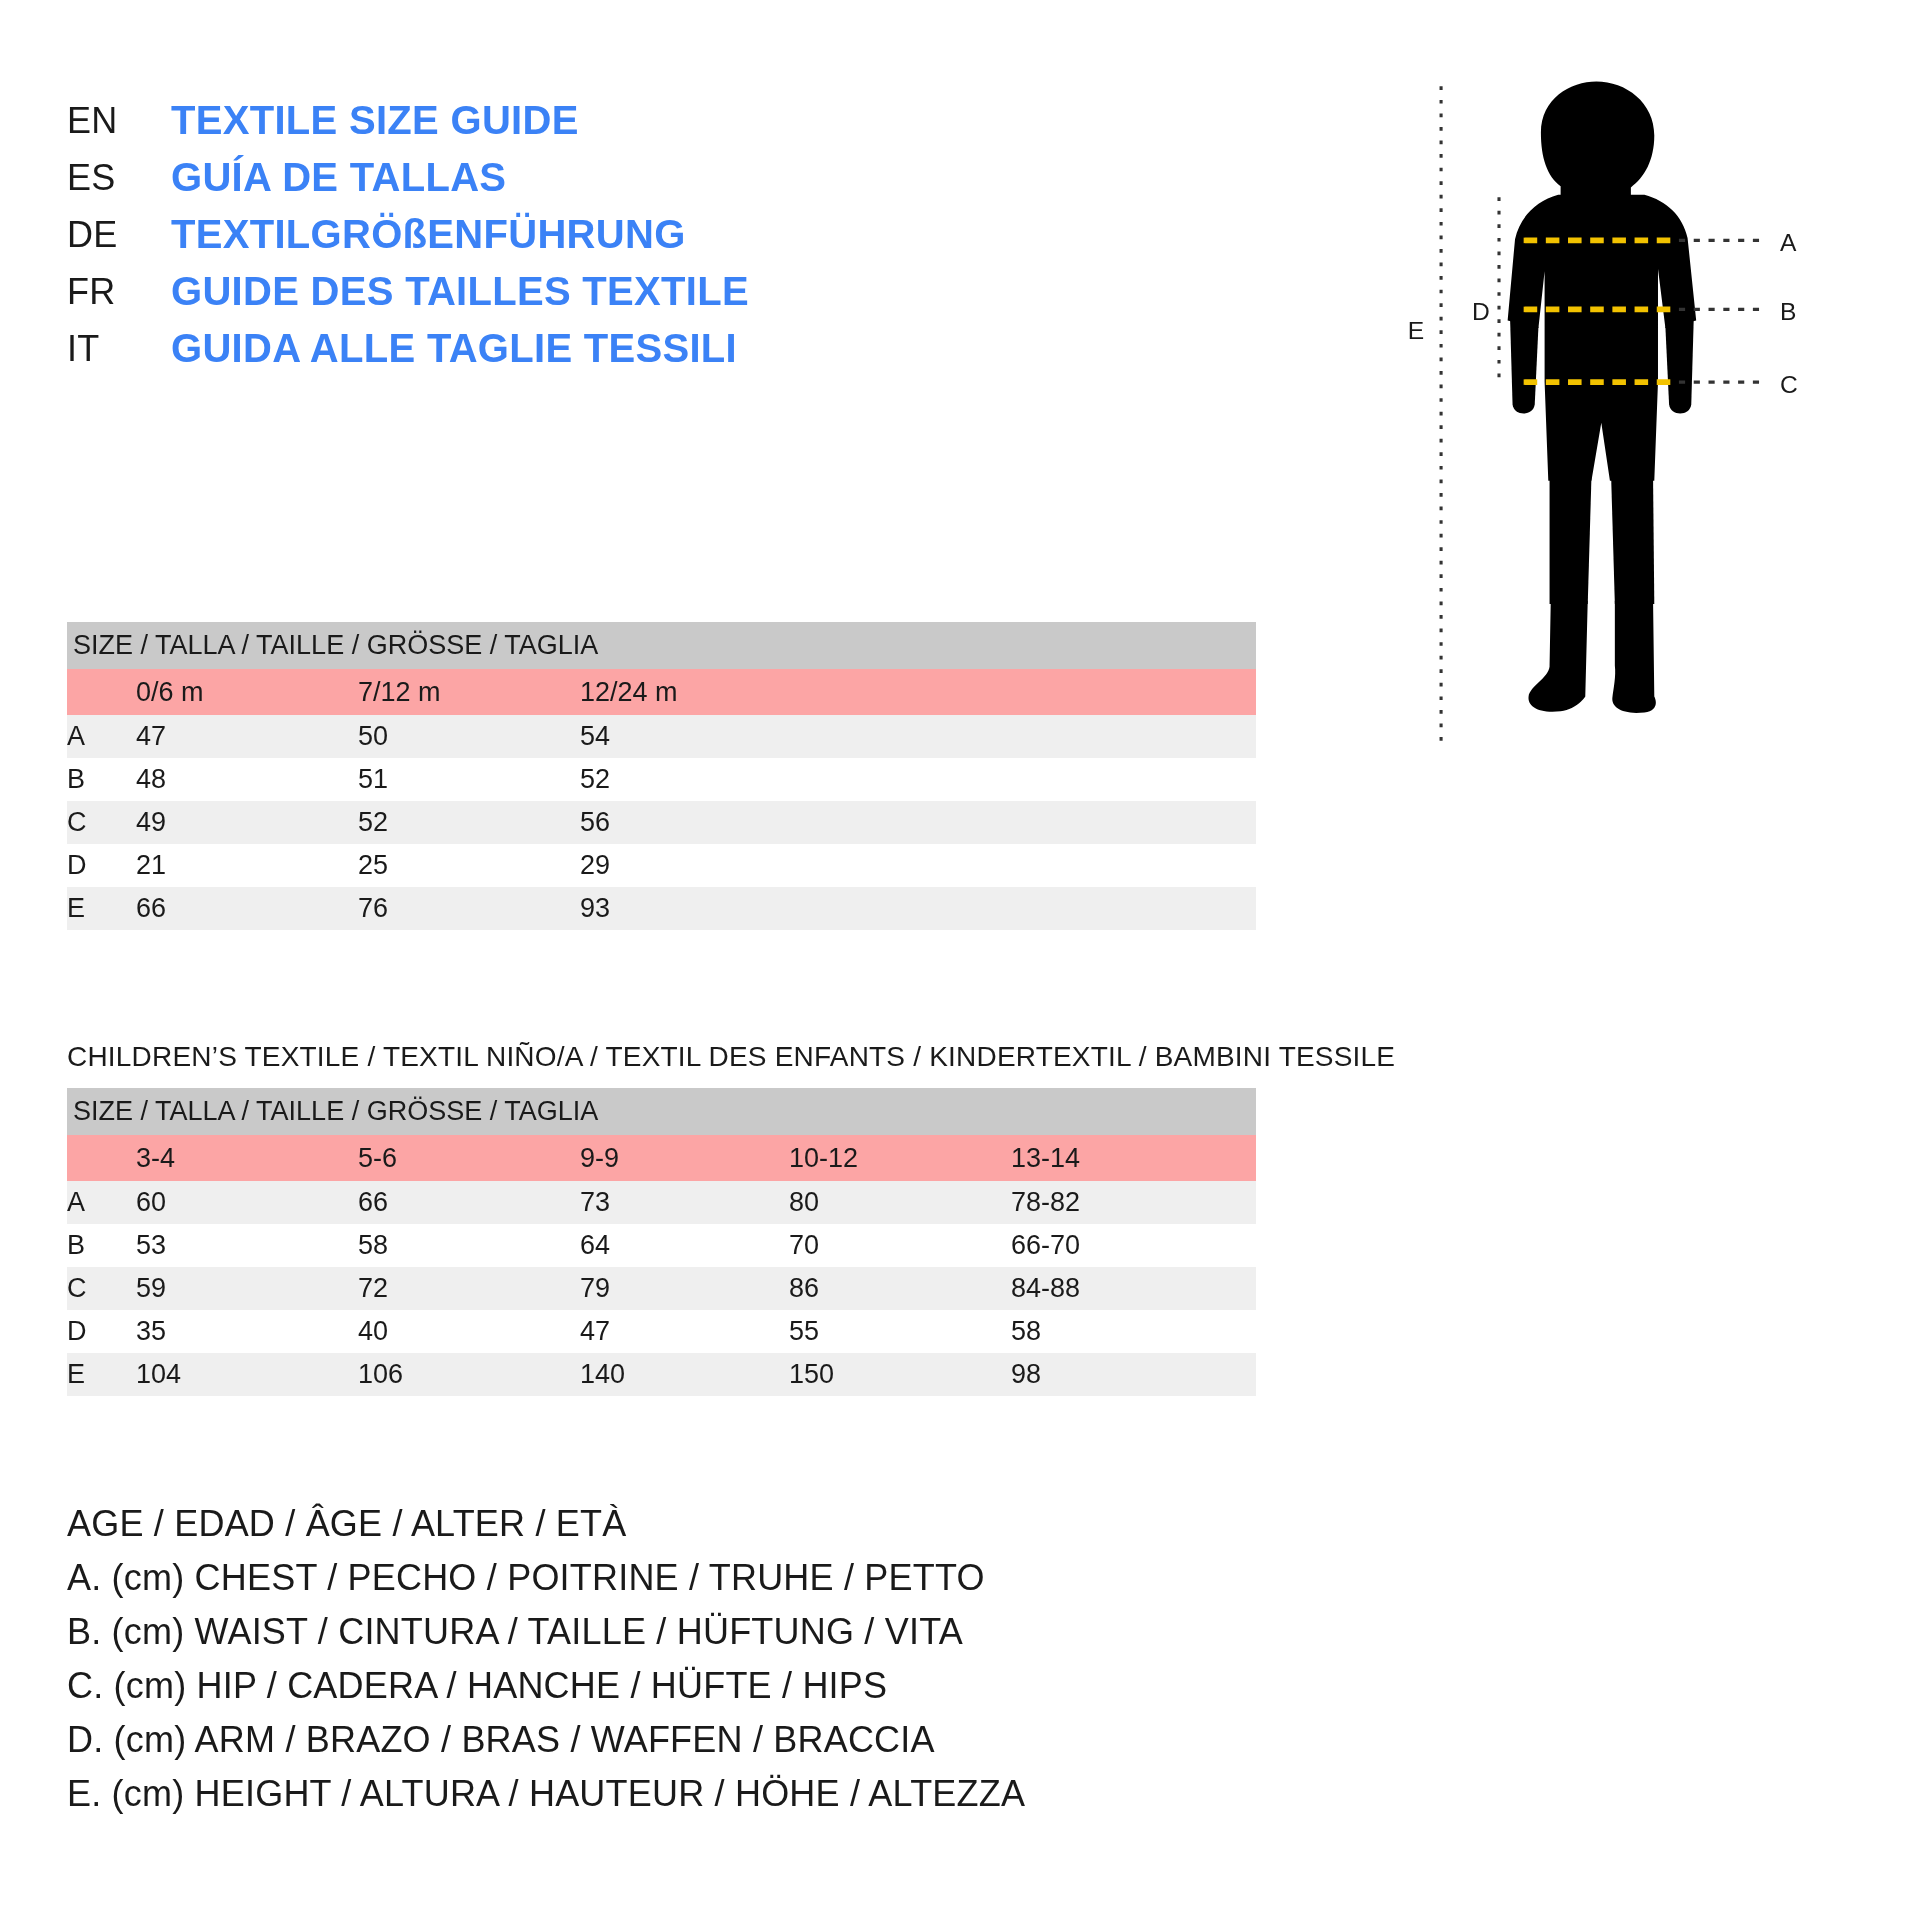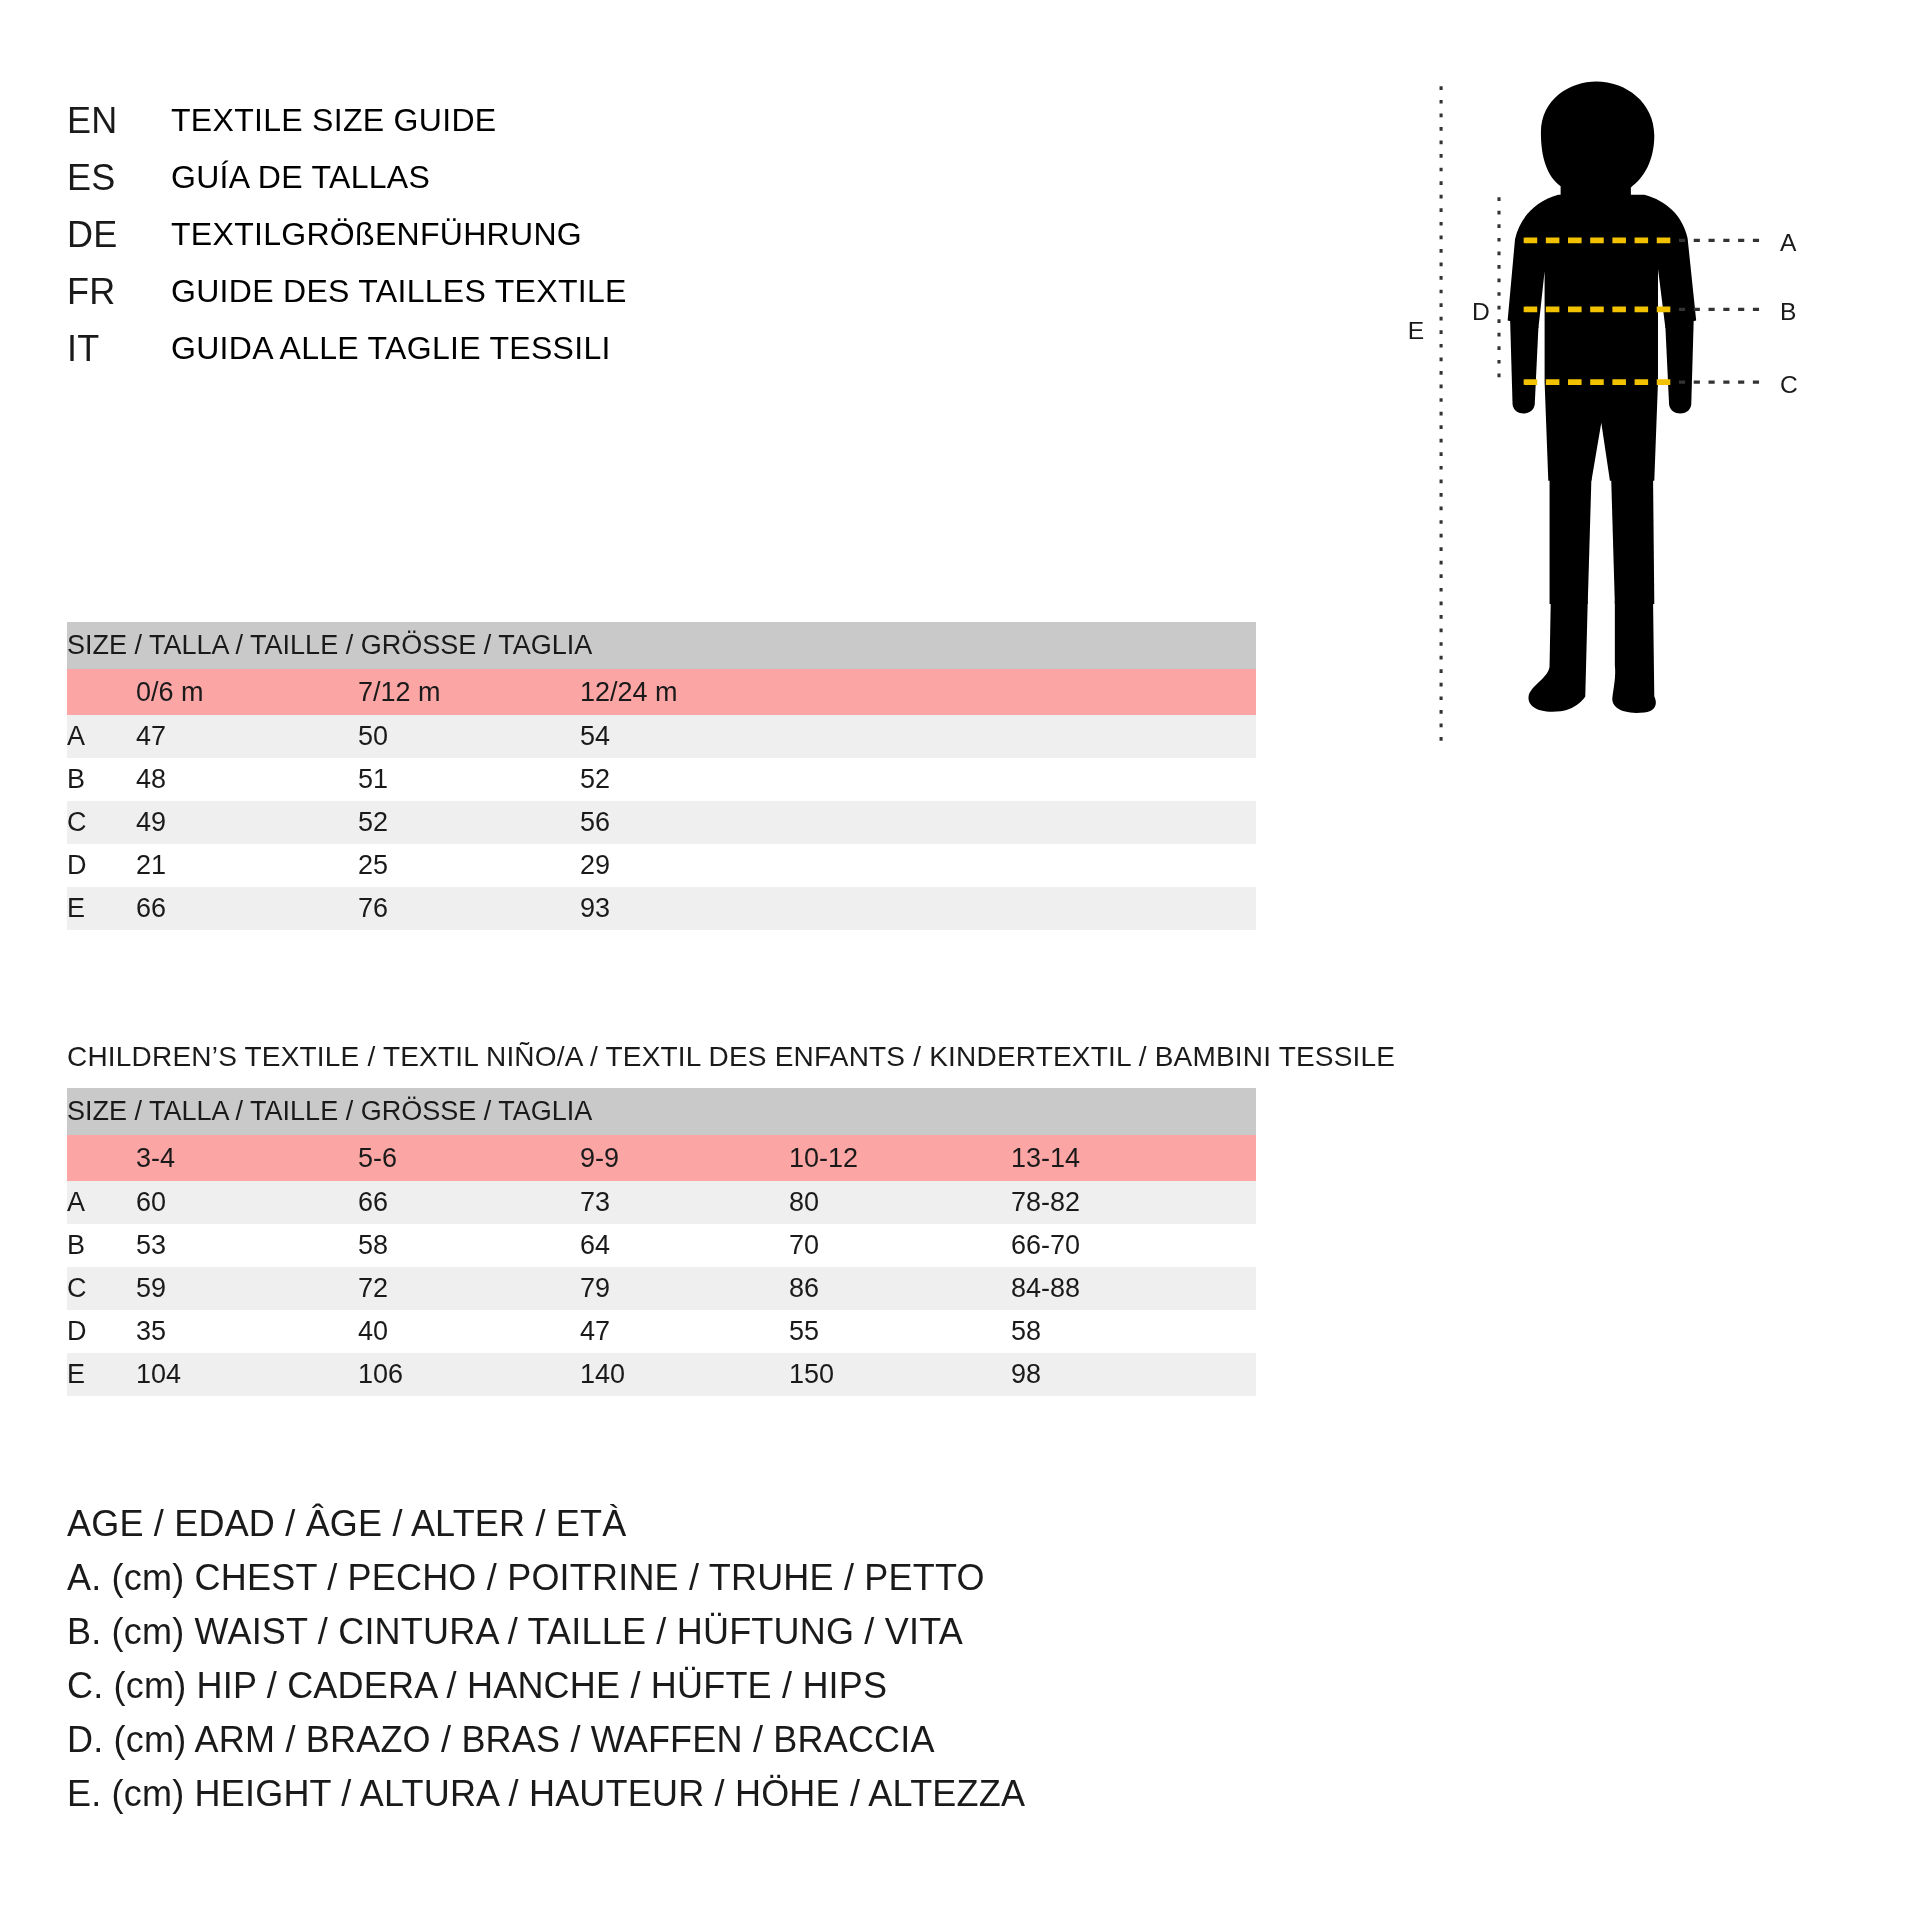--- a/index.html
+++ b/index.html
@@ -27,24 +27,25 @@
     align-items: center;
     height: 57px;
   }
   .lang-code {
     width: 104px;
     font-size: 36px;
     letter-spacing: 0.3px;
     color: #1a1a1a;
   }
   .lang-text {
-    font-size: 32px;
+    font-size: 40px;
     letter-spacing: 0.3px;
-    color: #000000;
+    color: #3b82f6;
     white-space: nowrap;
+    font-weight: bold;
   }
 
   
   .figure-wrap {
     position: absolute;
     left: 1393px;
     top: 74px;
     width: 493px;
     height: 684px;
   }
@@ -77,21 +78,21 @@
     font-weight: normal;
     text-align: left;
     padding: 0;
     height: 43px;
     color: #1a1a1a;
   }
   tr.head-row td {
     background: #c9c9c9;
     font-size: 27px;
     height: 47px;
-    padding-left: 0;
+    padding-left: 6px;
   }
   tr.sizes-row td { background: #fca5a5; height: 46px; }
   tr.data-row.alt td { background: #efefef; }
   tr.data-row td { background: #ffffff; }
 
   td.c-label { width: 69px; padding-left: 8.6px; }
   td.c-val   { }
 
   
   .legend {

